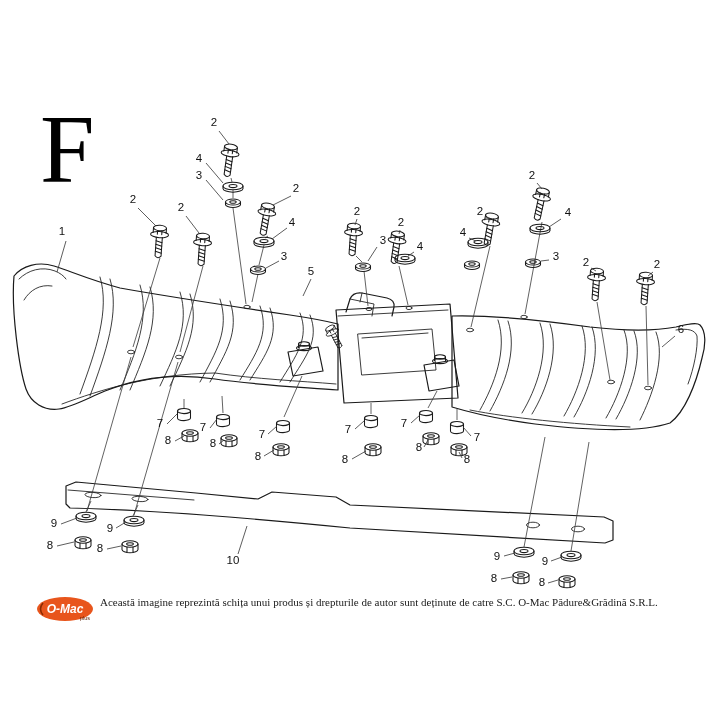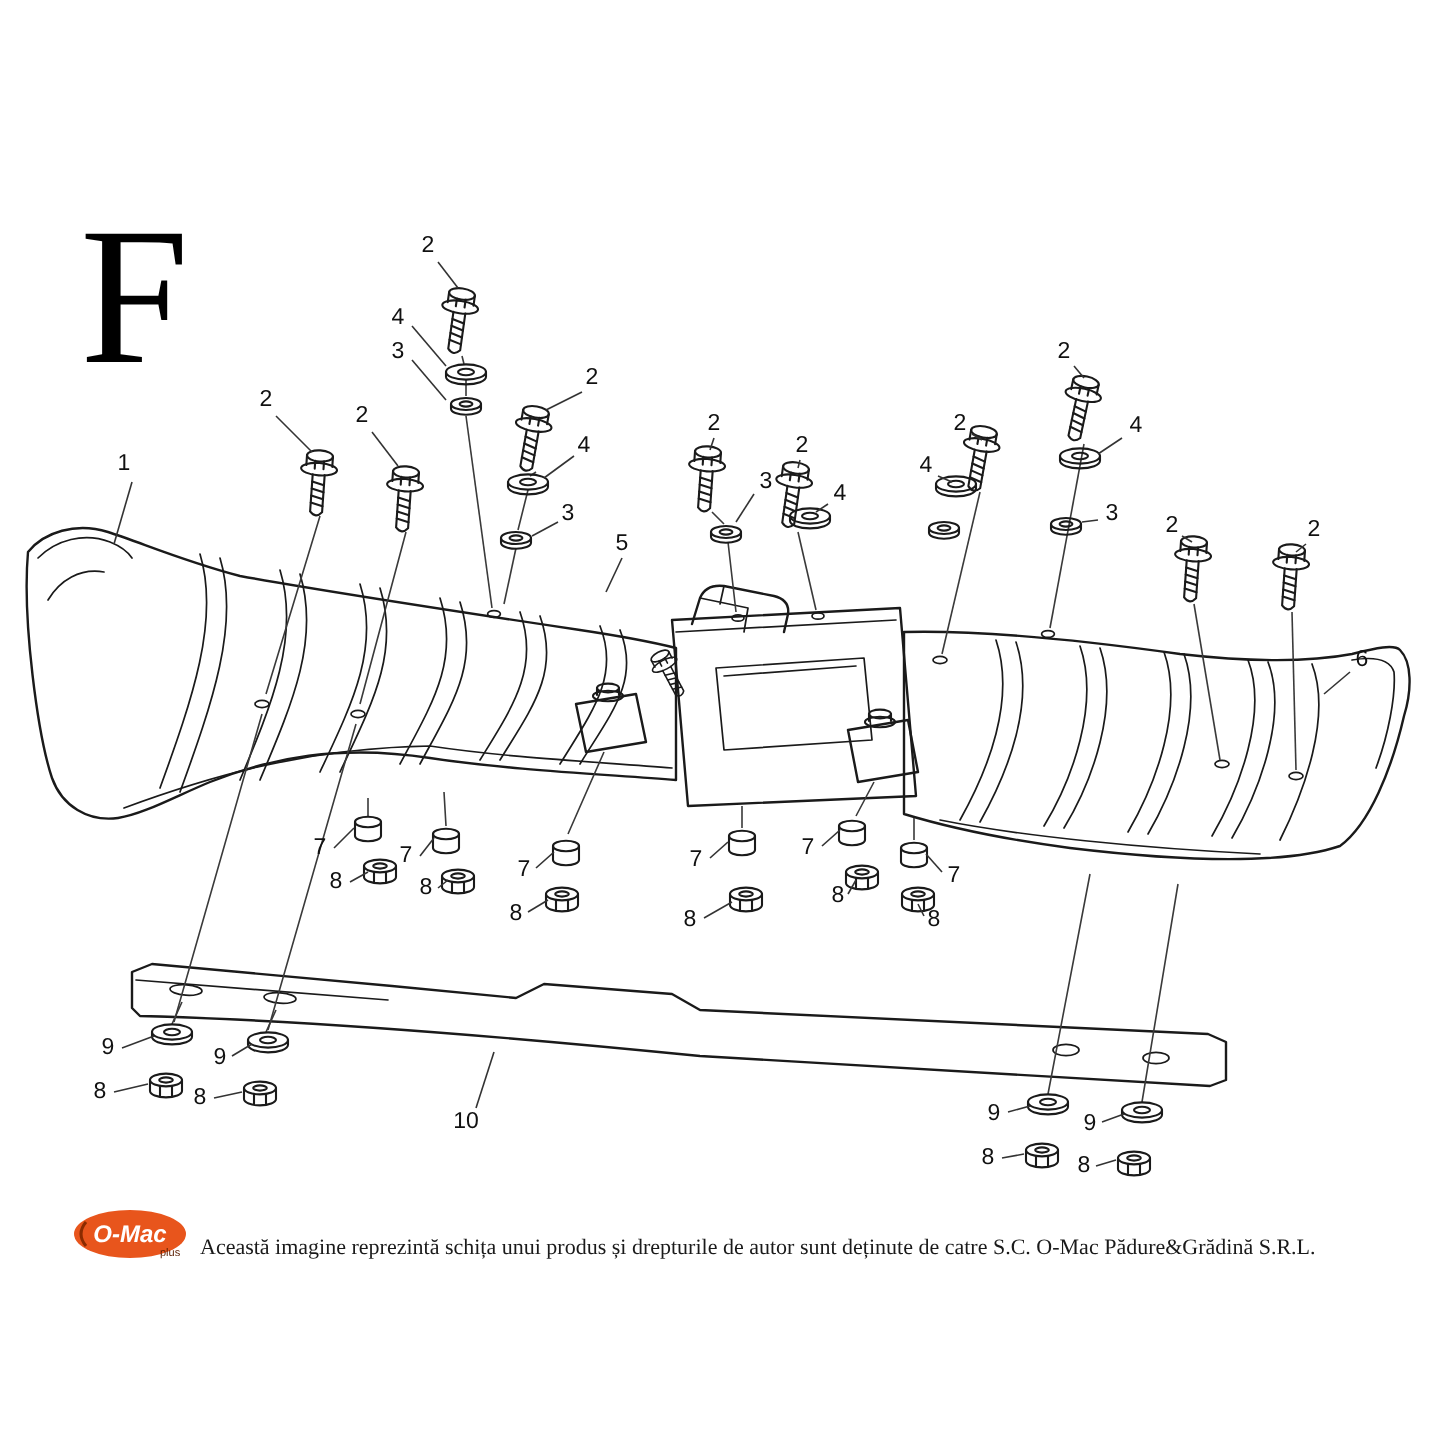--- a/index.html
+++ b/index.html
@@ -16,21 +16,21 @@
   .ln{fill:none;stroke:#1a1a1a;stroke-width:1.2;stroke-linejoin:round;stroke-linecap:round;}
   .ln2{fill:none;stroke:#1a1a1a;stroke-width:0.85;stroke-linejoin:round;stroke-linecap:round;}
   .thin{fill:none;stroke:#3a3a3a;stroke-width:0.8;}
   #callouts text{
     font-family:"Liberation Sans",sans-serif;font-size:11.5px;fill:#111;
     text-anchor:middle;
   }
   #callouts line{stroke:#333;stroke-width:0.8;}
   #footer{
     position:absolute;left:0;top:596px;width:720px;height:34px;
-    display:flex;align-items:flex-end;
+    display:flex;align-items:flex-start;
   }
   #logo-wrap{margin-left:36px;width:60px;height:26px;flex:0 0 auto;}
   #copyright{
     margin-left:4px;font-family:"Liberation Serif",serif;font-size:11px;
     color:#1a1a1a;white-space:nowrap;
   }
 </style>
 </head>
 <body>
 

